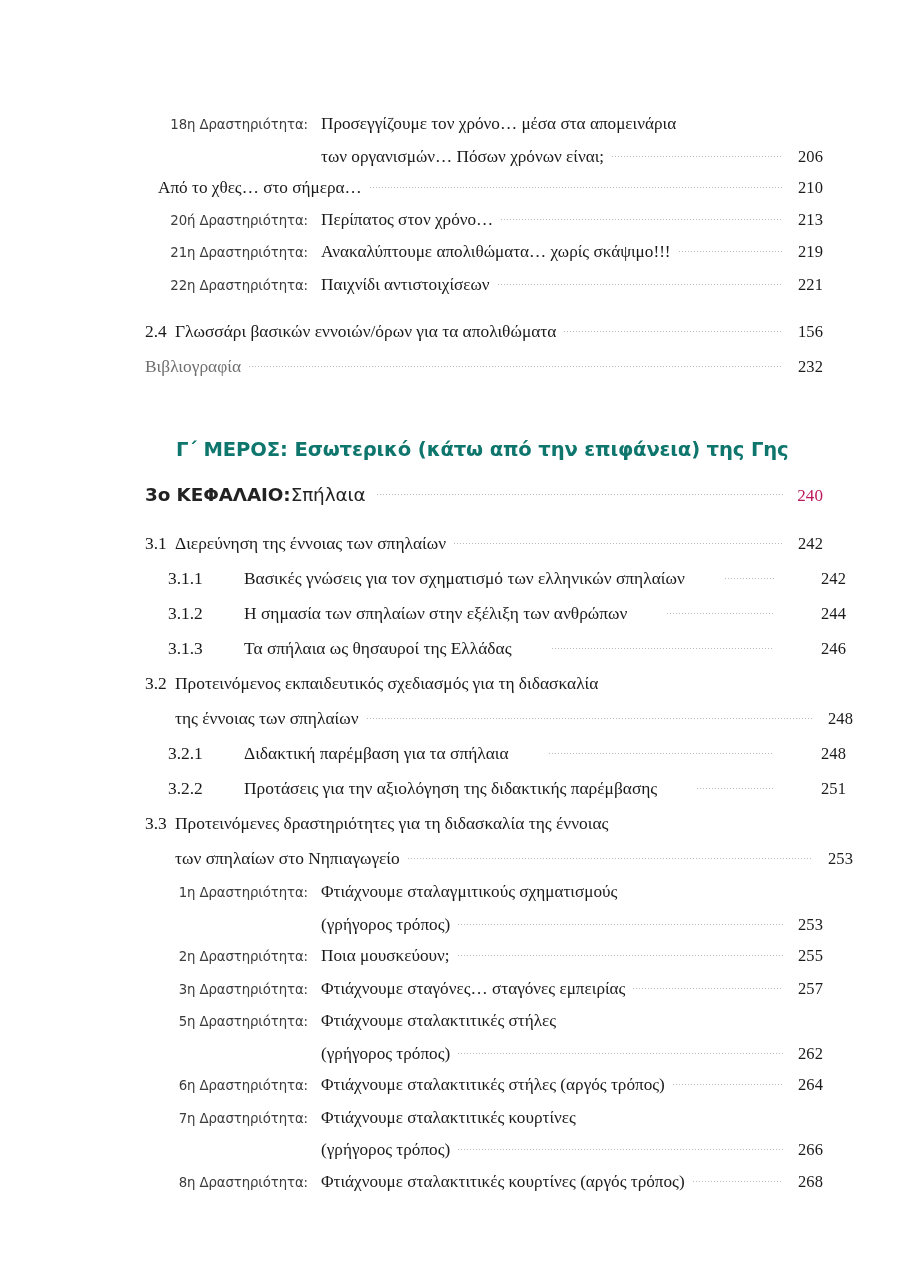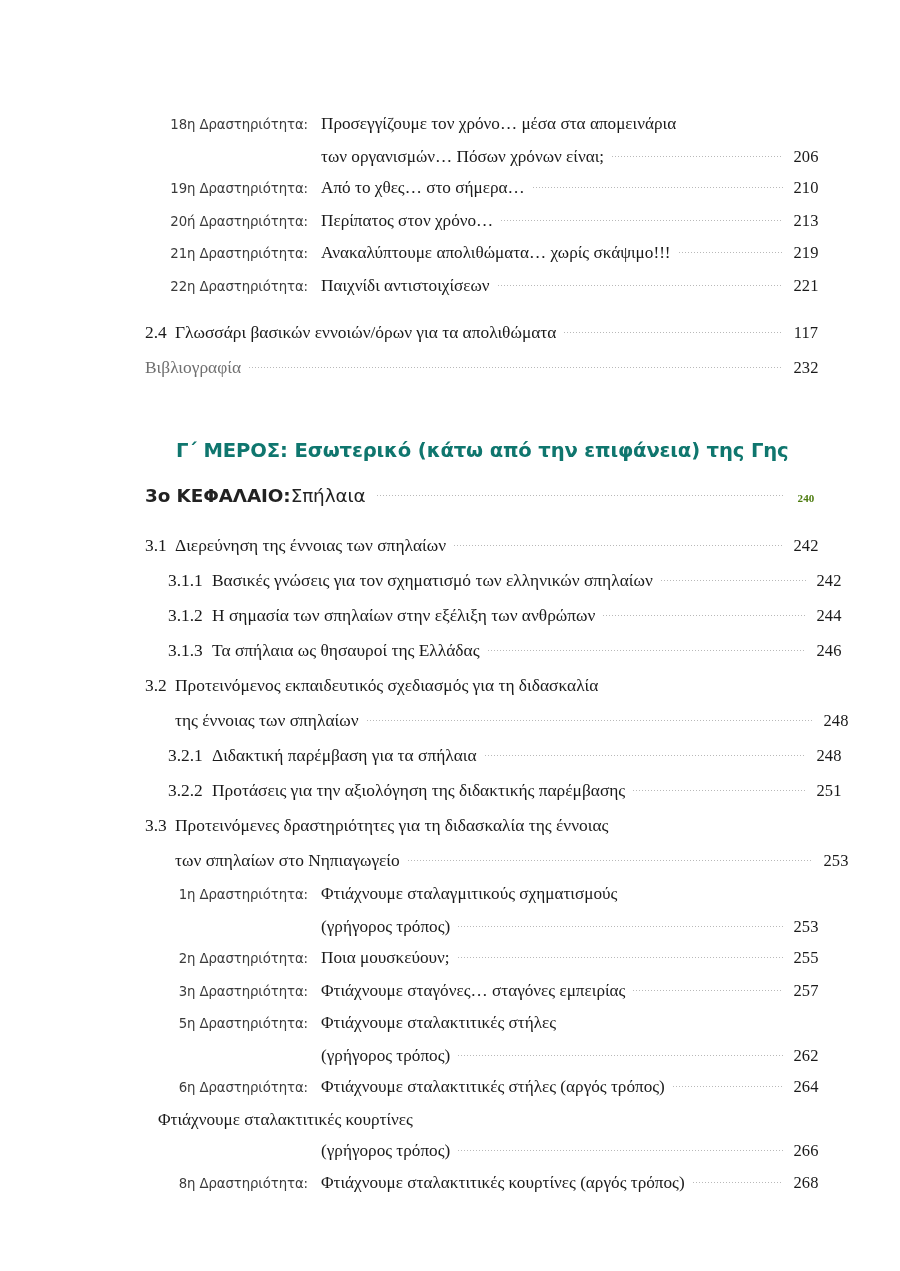--- a/index.html
+++ b/index.html
@@ -61,21 +61,21 @@
     bottom: 0.30em;
     height: 1px;
     background-image: radial-gradient(circle, #b9b9b9 0.55px, transparent 0.6px);
     background-size: 3px 1px;
     background-repeat: repeat-x;
   }
 
   .pageno {
     flex: 0 0 auto;
     width: 34px;
-    text-align: center;
+    text-align: right;
     font-size: 16.5px;
     letter-spacing: 0.1px;
   }
 
   
   .activity {
     font-size: 16.5px;
     line-height: 31.5px;
   }
   .activity .act-label {
@@ -95,21 +95,21 @@
     white-space: nowrap;
   }
   .activity.cont .act-label { visibility: hidden; }
 
   
   .sec {
     font-size: 17.4px;
     line-height: 35px;
   }
   .sec .num { width: 30px; }
-  .sec.lvl2 { padding-left: 23px; }
+  .sec.lvl2 { padding-left: 23px; gap: 32px; }
   .sec.lvl2 .num { width: 44px; }
   .sec-cont-pad { padding-left: 30px; }
 
   
   .plain {
     font-size: 17.4px;
     line-height: 35px;
     color: #6f6f6f;
   }
   .plain .pageno { color: #1a1a1a; }
@@ -131,23 +131,22 @@
     font-size: 18.4px;
     color: #222222;
     line-height: 46px;
     margin-top: 11px;
     letter-spacing: -0.1px;
   }
   .chapter .chap-strong { font-weight: bold; }
   .chapter .chap-rest { font-weight: normal; }
   .chapter .pageno {
     font-family: "Liberation Serif", "DejaVu Serif", serif;
-    font-size: 11px;
-    color: #4d7c0f;
-    font-weight: bold;
+    font-size: 17px;
+    color: #be185d;
   }
   .chapter .leader { margin-left: 10px; }
 
   .gap-after-activities { height: 13px; }
   .gap-small { height: 7px; }
 </style>
 </head>
 <body>
 
 <div id="page">
@@ -162,21 +161,20 @@
     </div>
 
     <div class="toc-row activity cont">
       <span class="act-label"></span>
       <span class="act-title">των οργανισμών… Πόσων χρόνων είναι;</span>
       <span class="leader"></span>
       <span class="pageno">206</span>
     </div>
 
     <div class="toc-row activity">
-      <span class="act-label">19η Δραστηριότητα:</span>
       <span class="act-title">Από το χθες… στο σήμερα…</span>
       <span class="leader"></span>
       <span class="pageno">210</span>
     </div>
 
     <div class="toc-row activity">
       <span class="act-label">20ή Δραστηριότητα:</span>
       <span class="act-title">Περίπατος στον χρόνο…</span>
       <span class="leader"></span>
       <span class="pageno">213</span>
@@ -197,21 +195,21 @@
     </div>
 
   </div>
 
   <div class="gap-after-activities"></div>
 
   <div class="toc-row sec">
     <span class="num">2.4</span>
     <span class="title">Γλωσσάρι βασικών εννοιών/όρων για τα απολιθώματα</span>
     <span class="leader"></span>
-    <span class="pageno">117</span>
+    <span class="pageno">156</span>
   </div>
 
   <div class="toc-row plain">
     <span class="title">Βιβλιογραφία</span>
     <span class="leader"></span>
     <span class="pageno">232</span>
   </div>
 
   <div class="part-heading">Γ΄ ΜΕΡΟΣ: Εσωτερικό (κάτω από την επιφάνεια) της Γης</div>
 
@@ -342,20 +340,21 @@
     </div>
 
     <div class="toc-row activity">
       <span class="act-label">6η Δραστηριότητα:</span>
       <span class="act-title">Φτιάχνουμε σταλακτιτικές στήλες (αργός τρόπος)</span>
       <span class="leader"></span>
       <span class="pageno">264</span>
     </div>
 
     <div class="toc-row activity">
+      <span class="act-label">7η Δραστηριότητα:</span>
       <span class="act-title">Φτιάχνουμε σταλακτιτικές κουρτίνες</span>
       <span class="leader" style="visibility: hidden;"></span>
       <span class="pageno"></span>
     </div>
 
     <div class="toc-row activity cont">
       <span class="act-label"></span>
       <span class="act-title">(γρήγορος τρόπος)</span>
       <span class="leader"></span>
       <span class="pageno">266</span>

